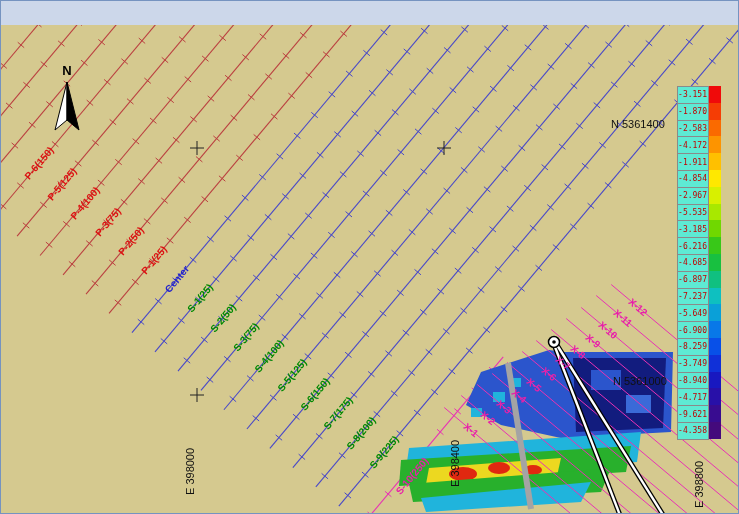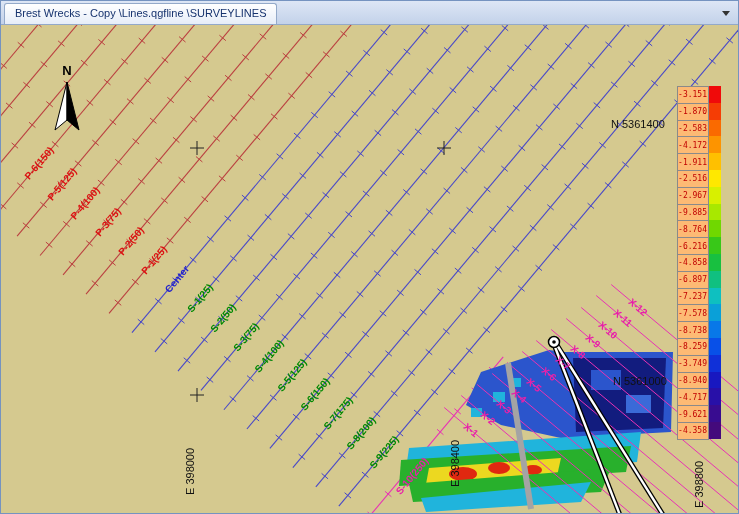--- a/index.html
+++ b/index.html
@@ -41,37 +41,31 @@
   }
   .xlabel{
     position:absolute;font-size:10px;font-weight:bold;white-space:nowrap;
     transform:translate(-50%,-50%) rotate(40deg);z-index:6;
   }
   .legend{
     position:absolute;left:676px;top:61px;z-index:8;
   }
   .legend-row{display:flex;height:16.8px;}
   .legend-val{
-    width:32px;box-sizing:border-box;background:#fdba74;border:1px solid #8a8a8a;
+    width:32px;box-sizing:border-box;background:#5eead4;border:1px solid #8a8a8a;
     margin-bottom:-1px;
     font-family:"DejaVu Sans Mono",monospace;font-size:8px;color:#c00000;
     display:flex;align-items:center;justify-content:flex-end;padding-right:1px;
   }
   .legend-swatch{width:12px;height:100%;}
 </style>
 </head>
 <body>
 
 <div class="window">
-  <div class="tabstrip">
-    <div class="tab">
-      <span>Brest Wrecks - Copy \Lines.qgfline \SURVEYLINES</span>
-    </div>
-    <div class="drop"></div>
-  </div>
 
   <div class="map">
     <svg id="map-svg" viewBox="0 0 737 488" width="737" height="488">
       <g id="g-mainlines">
           <line x1="-75.816" y1="134.1" x2="579.8400000000001" y2="-647.22" stroke="#bb4040" stroke-width="1.1"></line>
           <line x1="-0.6115999999999904" y1="37.94823999999999" x2="5.82280000000001" y2="43.34775999999999" stroke="#bb4040" stroke-width="1"></line>
           <line x1="16.744000000000014" y1="17.266239999999986" x2="23.17840000000001" y2="22.665759999999988" stroke="#bb4040" stroke-width="1"></line>
           <line x1="34.09960000000002" y1="-3.4157600000000086" x2="40.53400000000001" y2="1.9837599999999922" stroke="#bb4040" stroke-width="1"></line>
           <line x1="-52.836000000000006" y1="153.38" x2="602.82" y2="-627.94" stroke="#bb4040" stroke-width="1.1"></line>
           <line x1="-12.342800000000004" y1="98.59223999999999" x2="-5.908400000000004" y2="103.99175999999999" stroke="#bb4040" stroke-width="1"></line>
@@ -465,57 +459,57 @@
         </div>
         <div class="legend-row">
           <div class="legend-val">-4.172</div>
           <div class="legend-swatch" style="background: rgb(253, 148, 0);"></div>
         </div>
         <div class="legend-row">
           <div class="legend-val">-1.911</div>
           <div class="legend-swatch" style="background: rgb(255, 192, 0);"></div>
         </div>
         <div class="legend-row">
-          <div class="legend-val">-2.516</div>
+          <div class="legend-val">-4.854</div>
           <div class="legend-swatch" style="background: rgb(255, 232, 0);"></div>
         </div>
         <div class="legend-row">
           <div class="legend-val">-2.967</div>
           <div class="legend-swatch" style="background: rgb(216, 240, 0);"></div>
         </div>
         <div class="legend-row">
-          <div class="legend-val">-9.885</div>
+          <div class="legend-val">-5.535</div>
           <div class="legend-swatch" style="background: rgb(168, 232, 0);"></div>
         </div>
         <div class="legend-row">
-          <div class="legend-val">-8.764</div>
+          <div class="legend-val">-3.185</div>
           <div class="legend-swatch" style="background: rgb(112, 216, 0);"></div>
         </div>
         <div class="legend-row">
           <div class="legend-val">-6.216</div>
           <div class="legend-swatch" style="background: rgb(56, 200, 24);"></div>
         </div>
         <div class="legend-row">
-          <div class="legend-val">-4.858</div>
+          <div class="legend-val">-4.685</div>
           <div class="legend-swatch" style="background: rgb(24, 192, 64);"></div>
         </div>
         <div class="legend-row">
           <div class="legend-val">-6.897</div>
           <div class="legend-swatch" style="background: rgb(16, 192, 128);"></div>
         </div>
         <div class="legend-row">
           <div class="legend-val">-7.237</div>
           <div class="legend-swatch" style="background: rgb(14, 192, 192);"></div>
         </div>
         <div class="legend-row">
-          <div class="legend-val">-7.578</div>
+          <div class="legend-val">-5.649</div>
           <div class="legend-swatch" style="background: rgb(10, 160, 216);"></div>
         </div>
         <div class="legend-row">
-          <div class="legend-val">-8.738</div>
+          <div class="legend-val">-6.900</div>
           <div class="legend-swatch" style="background: rgb(8, 120, 232);"></div>
         </div>
         <div class="legend-row">
           <div class="legend-val">-8.259</div>
           <div class="legend-swatch" style="background: rgb(8, 80, 232);"></div>
         </div>
         <div class="legend-row">
           <div class="legend-val">-3.749</div>
           <div class="legend-swatch" style="background: rgb(16, 48, 216);"></div>
         </div>

